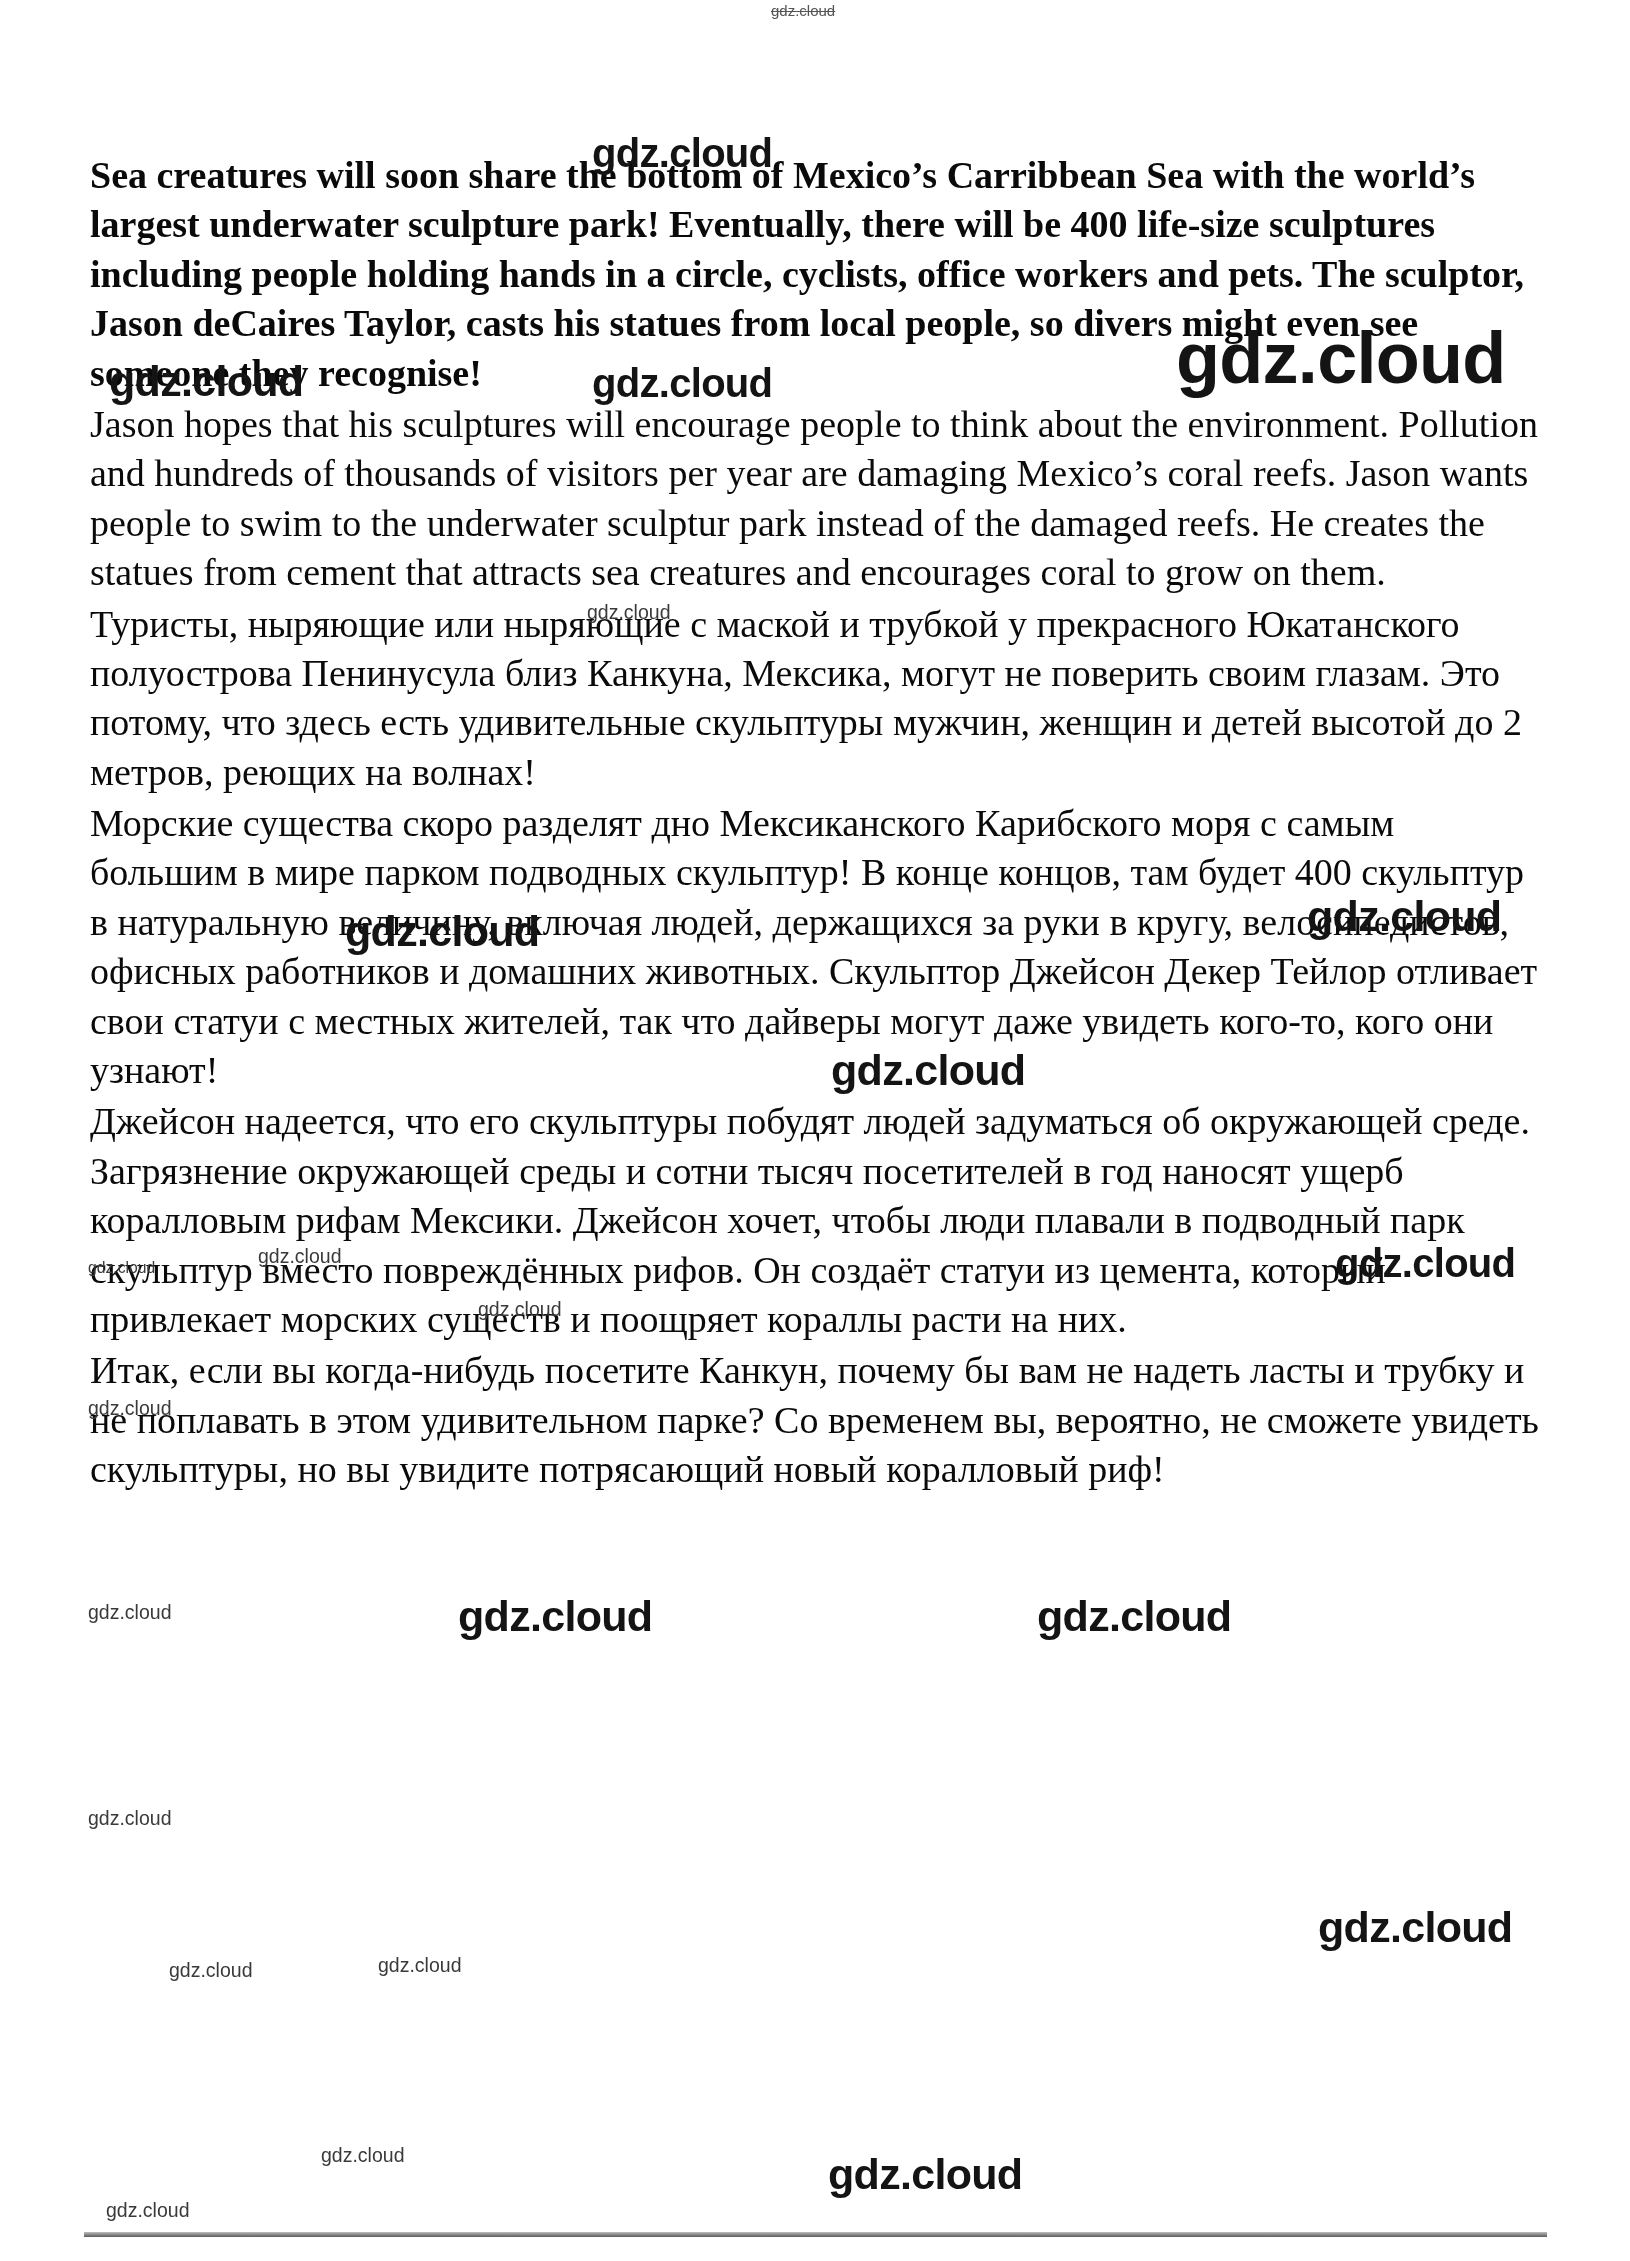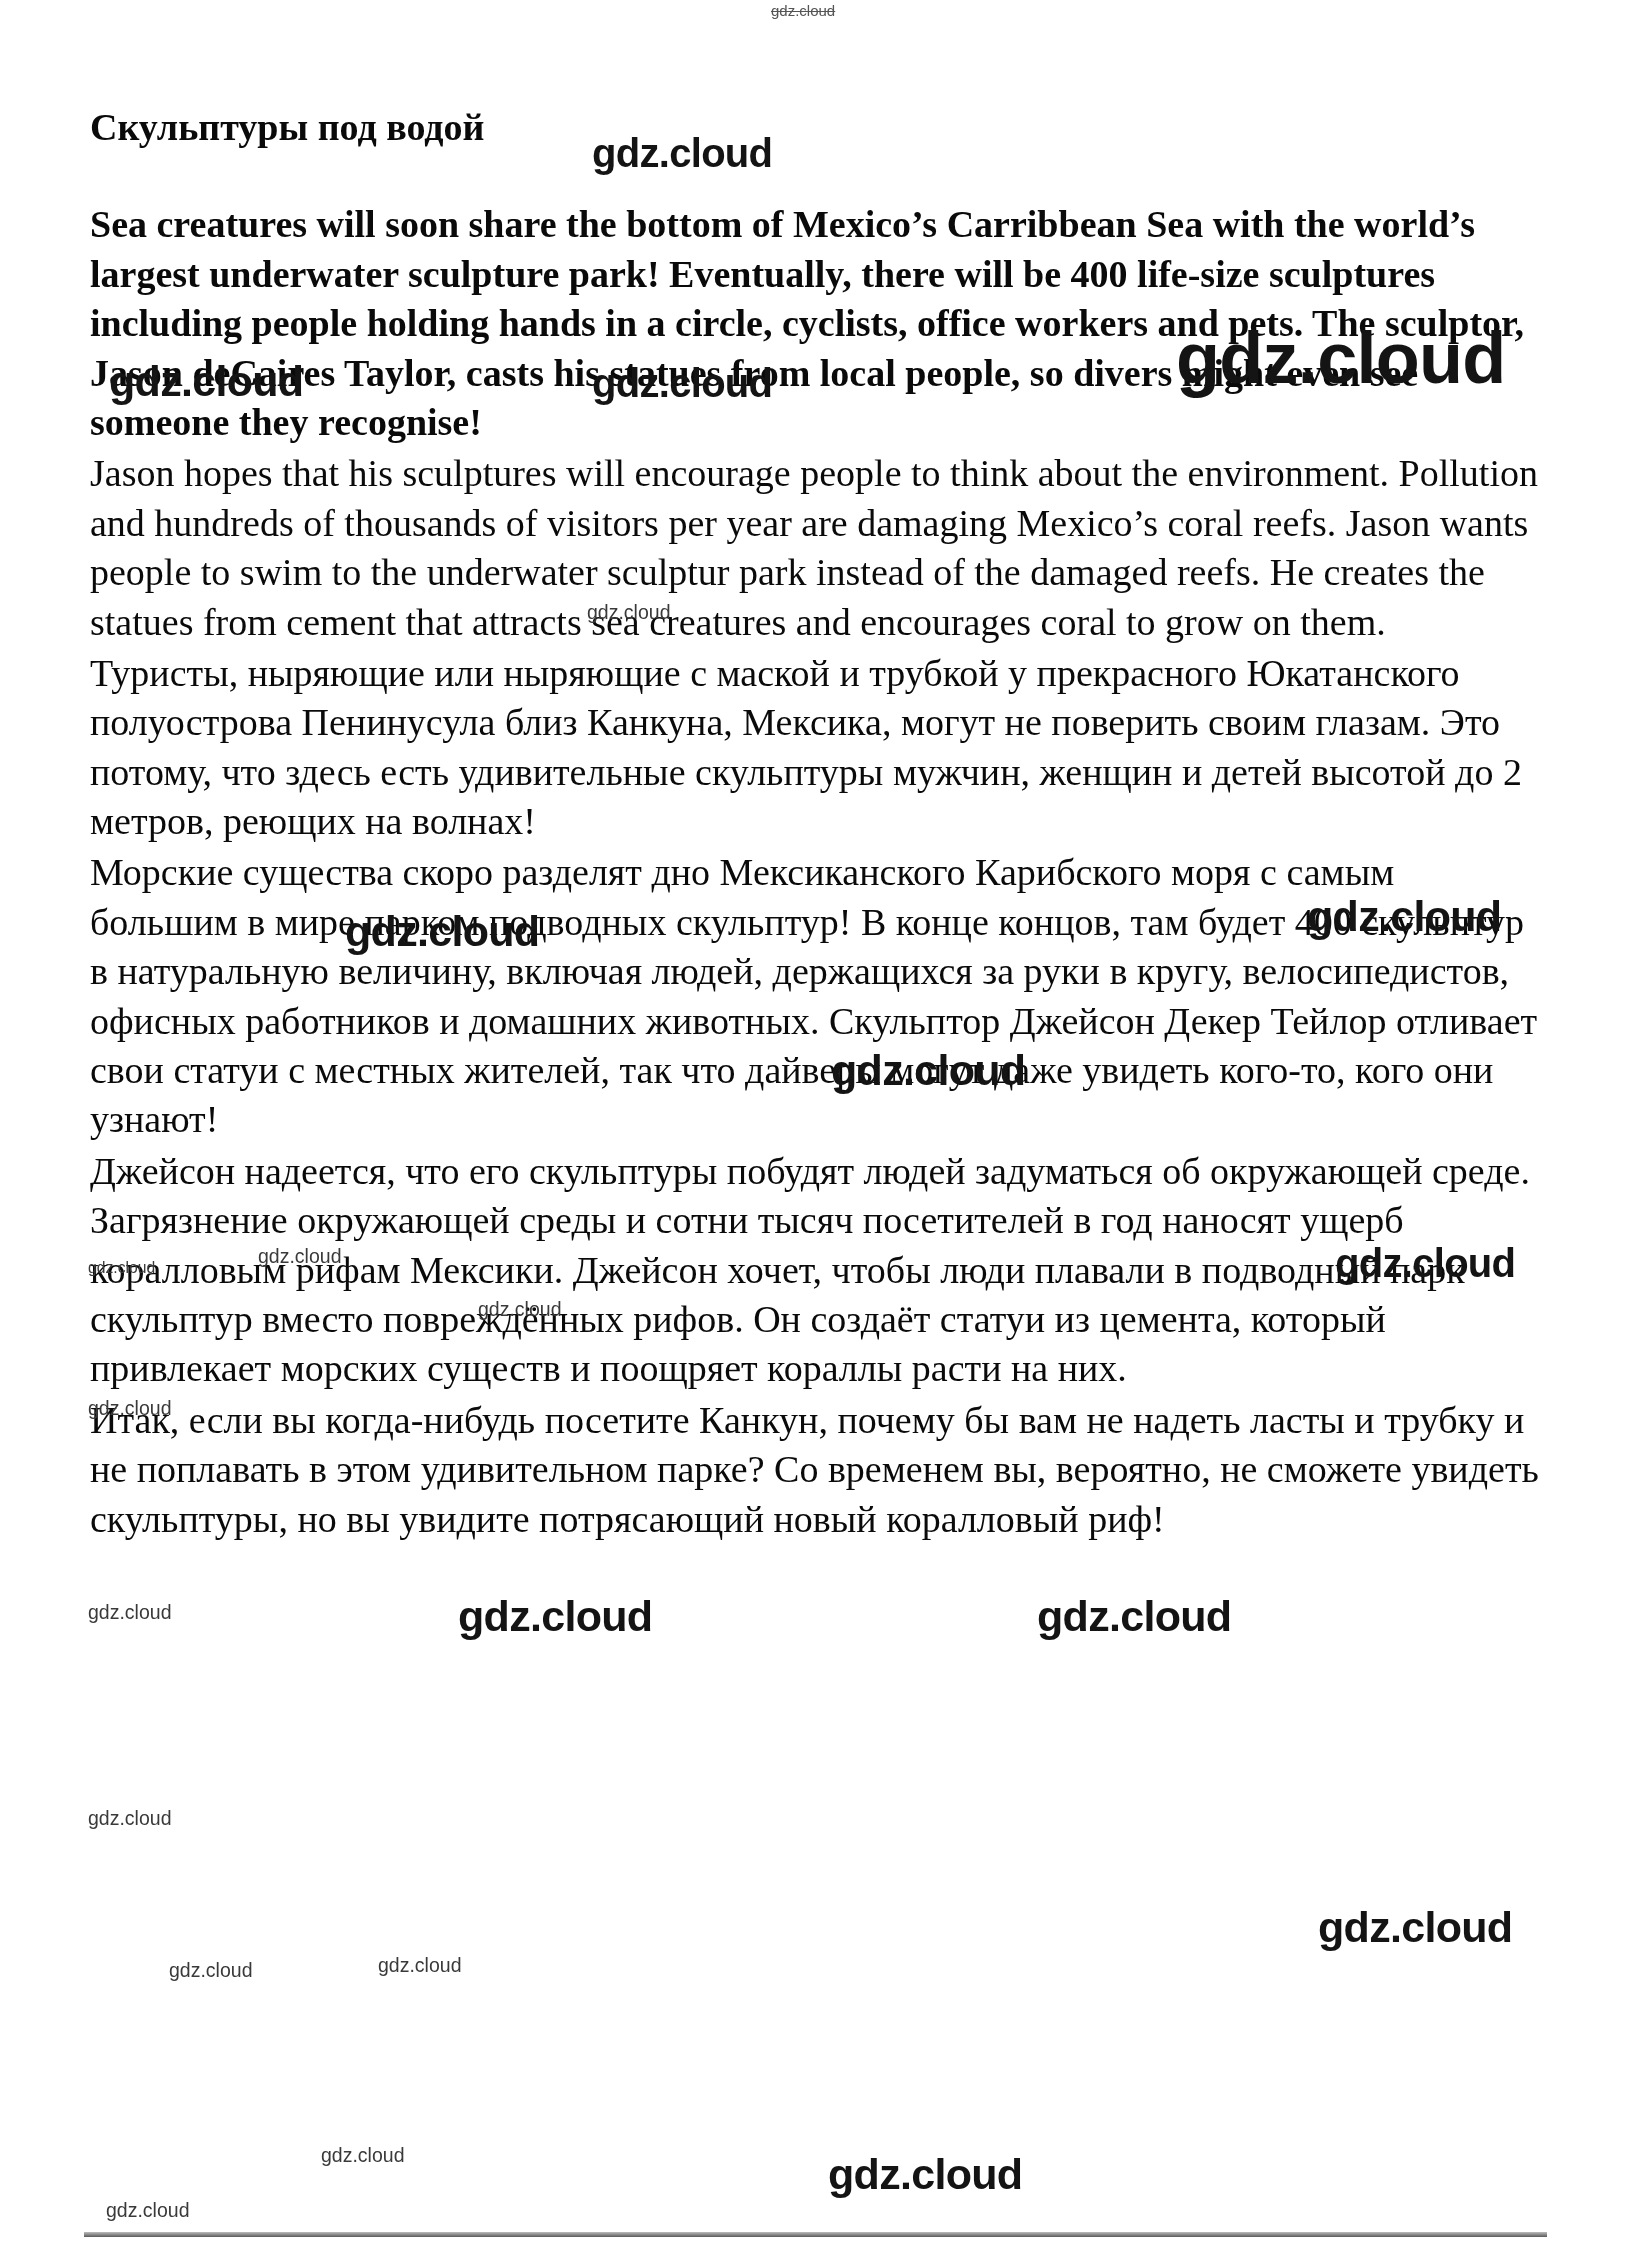--- a/index.html
+++ b/index.html
@@ -67,21 +67,20 @@
     height: 4.5px;
     background: linear-gradient(to bottom, #bdbdbd, #5a5a5a);
   }
 </style>
 </head>
 <body>
 
 <div class="page">
 
   <div class="content">
-    <p class="title">Скульптуры под водой</p>
     <p class="gap">Sea creatures will soon share the bottom of Mexico’s Carribbean Sea with the world’s largest underwater sculpture park! Eventually, there will be 400 life-size sculptures including people holding hands in a circle, cyclists, office workers and pets. The sculptor, Jason deCaires Taylor, casts his statues from local people, so divers might even see someone they recognise!</p>
     <p class="smallgap">Jason hopes that his sculptures will encourage people to think about the environment. Pollution and hundreds of thousands of visitors per year are damaging Mexico’s coral reefs. Jason wants people to swim to the underwater sculptur park instead of the damaged reefs. He creates the statues from cement that attracts sea creatures and encourages coral to grow on them.</p>
     <p class="smallgap">Туристы, ныряющие или ныряющие с маской и трубкой у прекрасного Юкатанского полуострова Пенинусула близ Канкуна, Мексика, могут не поверить своим глазам. Это потому, что здесь есть удивительные скульптуры мужчин, женщин и детей высотой до 2 метров, реющих на волнах!</p>
     <p class="smallgap">Морские существа скоро разделят дно Мексиканского Карибского моря с самым большим в мире парком подводных скульптур! В конце концов, там будет 400 скульптур в натуральную величину, включая людей, держащихся за руки в кругу, велосипедистов, офисных работников и домашних животных. Скульптор Джейсон Декер Тейлор отливает свои статуи с местных жителей, так что дайверы могут даже увидеть кого-то, кого они узнают!</p>
     <p class="smallgap">Джейсон надеется, что его скульптуры побудят людей задуматься об окружающей среде. Загрязнение окружающей среды и сотни тысяч посетителей в год наносят ущерб коралловым рифам Мексики. Джейсон хочет, чтобы люди плавали в подводный парк скульптур вместо повреждённых рифов. Он создаёт статуи из цемента, который привлекает морских существ и поощряет кораллы расти на них.</p>
     <p class="smallgap">Итак, если вы когда-нибудь посетите Канкун, почему бы вам не надеть ласты и трубку и не поплавать в этом удивительном парке? Со временем вы, вероятно, не сможете увидеть скульптуры, но вы увидите потрясающий новый коралловый риф!</p>
   </div>
 
   <span class="wm wm-tiny wm-top" style="left:771px; top:3px;  font-size:15px;">gdz.cloud</span>
   <span class="wm" style="left:592px;  top:133px;  font-size:40px;">gdz.cloud</span>

